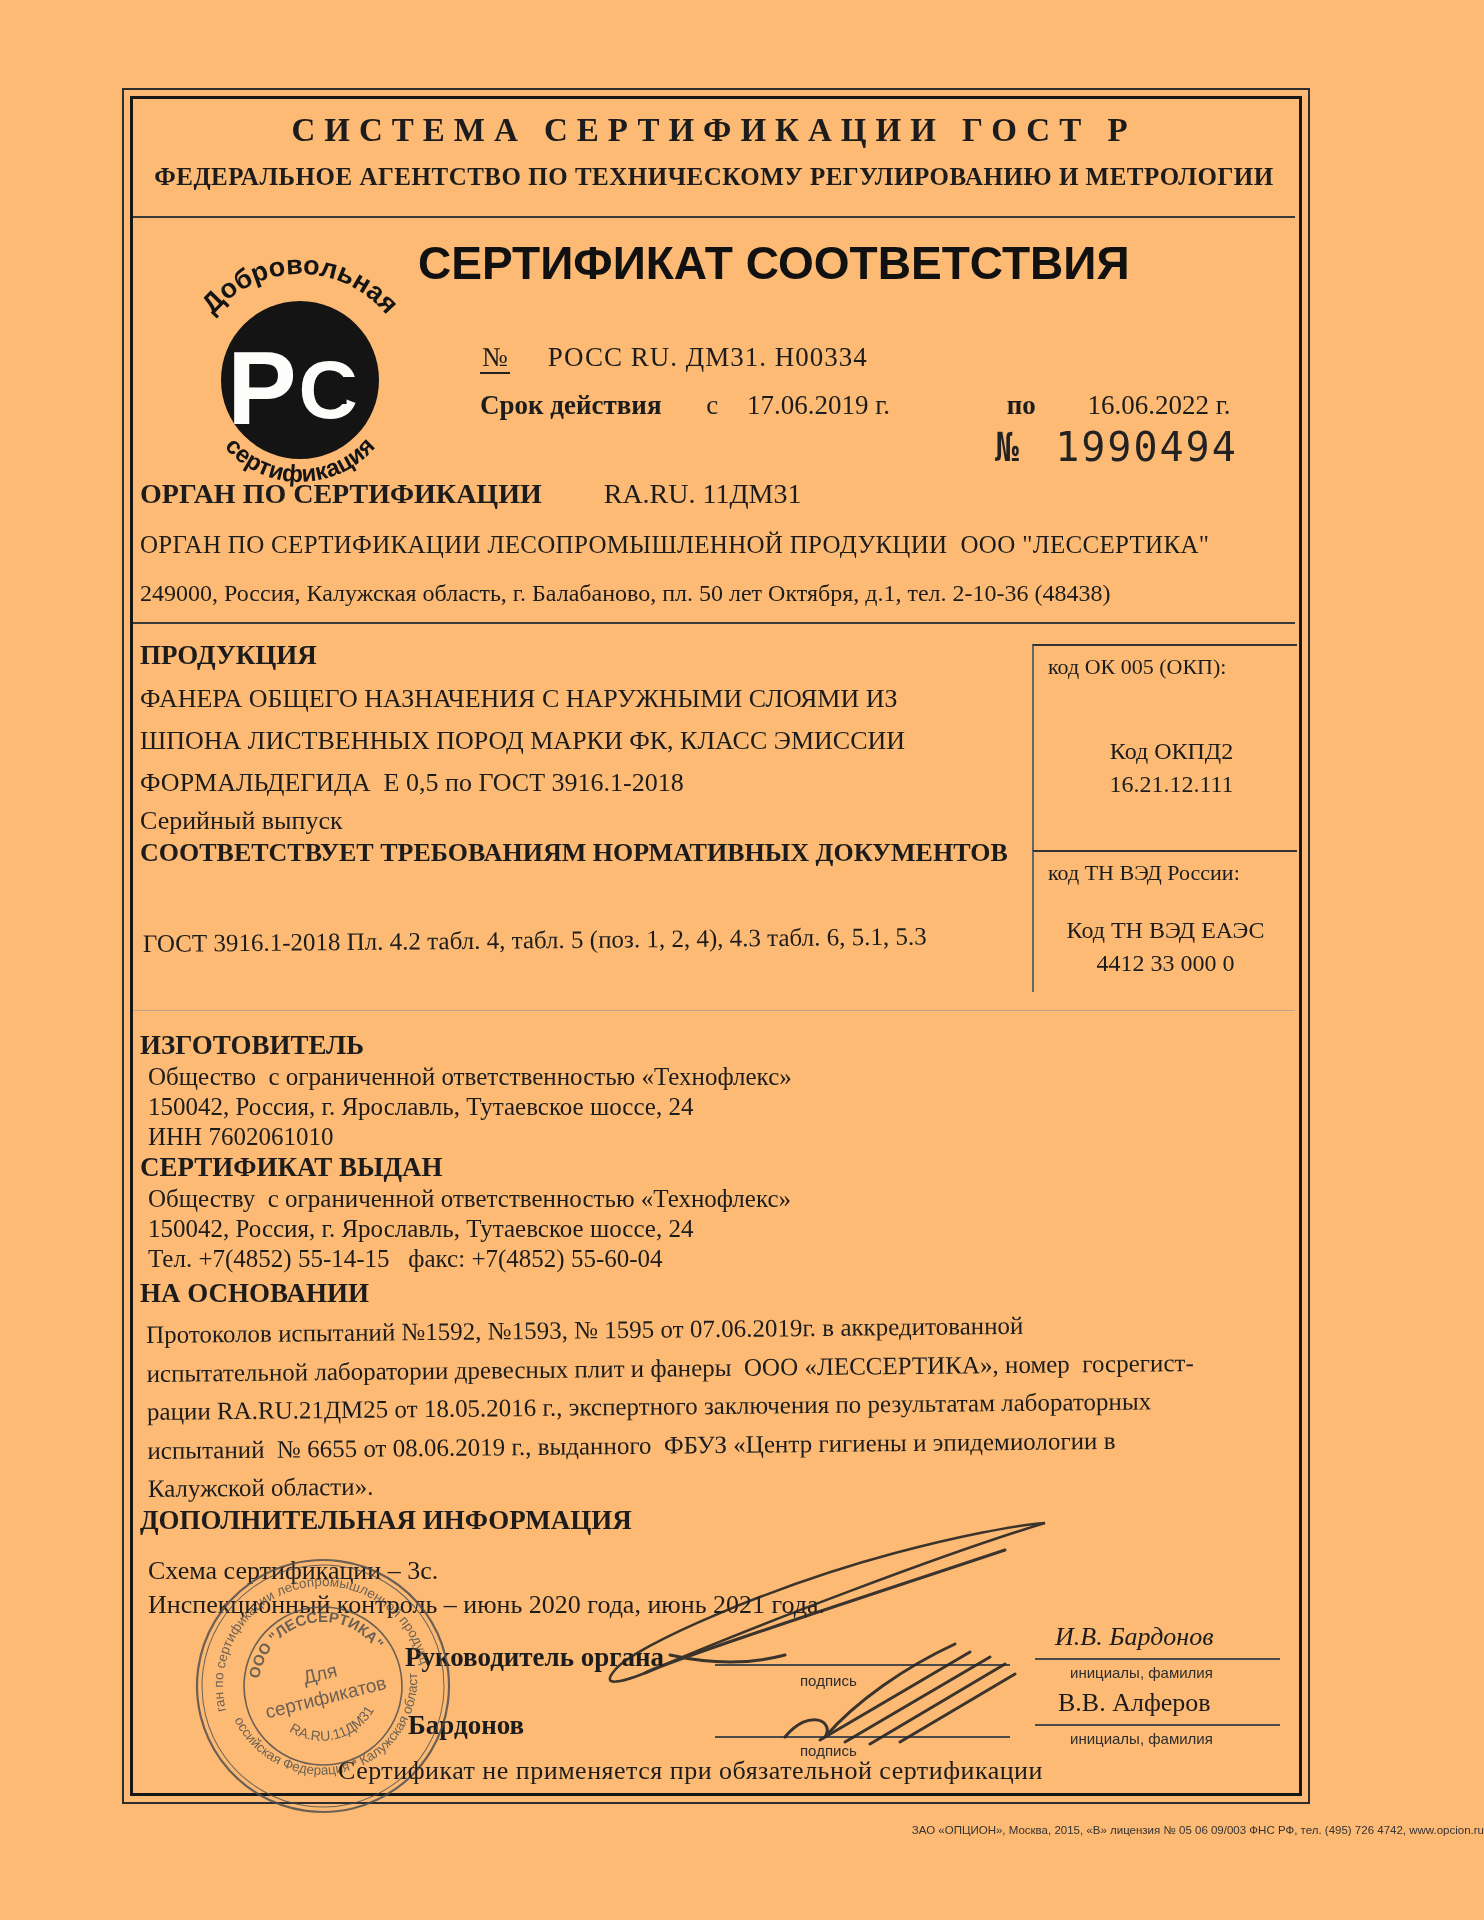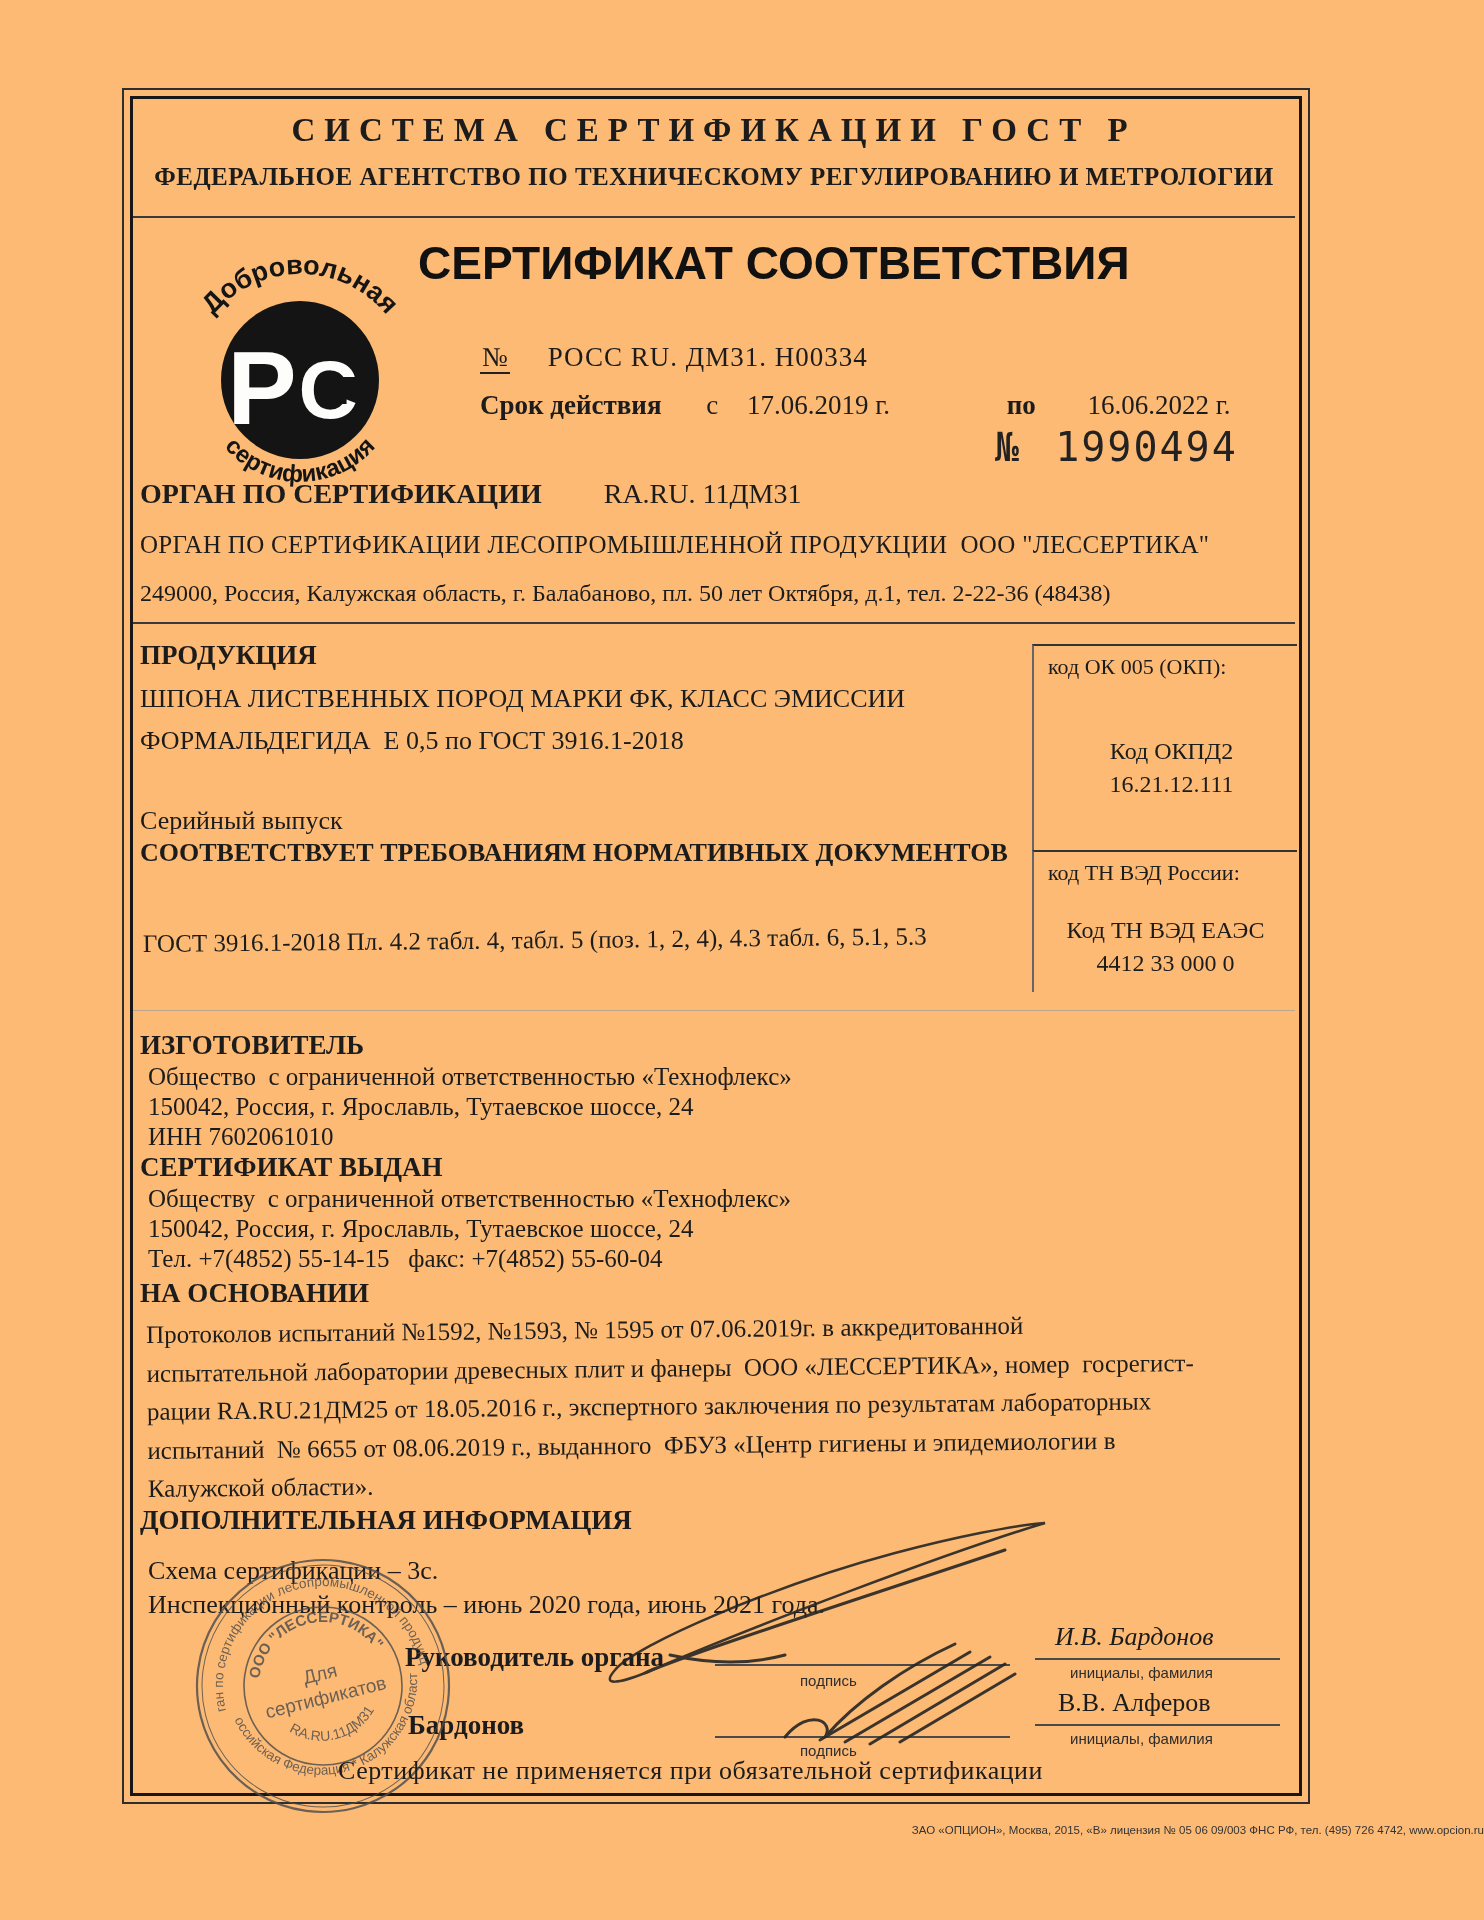--- a/index.html
+++ b/index.html
@@ -105,25 +105,26 @@
   <div class="abs form-num">
     <span>№</span>
     <span style="margin-left:8px;">1990494</span>
   </div>
 
   <div class="abs org-row">
     <span class="lbl">ОРГАН ПО СЕРТИФИКАЦИИ</span>
     <span class="val">RA.RU. 11ДМ31</span>
   </div>
   <div class="abs org-name pre">ОРГАН ПО СЕРТИФИКАЦИИ ЛЕСОПРОМЫШЛЕННОЙ ПРОДУКЦИИ  ООО "ЛЕССЕРТИКА"</div>
-  <div class="abs org-addr">249000, Россия, Калужская область, г. Балабаново, пл. 50 лет Октября, д.1, тел. 2-22-36 (48438)</div>
+  <div class="abs org-addr">249000, Россия, Калужская область, г. Балабаново, пл. 50 лет Октября, д.1, тел. 2-10-36 (48438)</div>
   <div class="abs hline" style="left:133px;top:622px;width:1162px;height:1.5px;"></div>
 
   <div class="abs sec-label" style="left:140px;top:640px;">ПРОДУКЦИЯ</div>
   <div class="abs prod-lines">
+    <div class="pre">ФАНЕРА ОБЩЕГО НАЗНАЧЕНИЯ С НАРУЖНЫМИ СЛОЯМИ ИЗ</div>
     <div class="pre">ШПОНА ЛИСТВЕННЫХ ПОРОД МАРКИ ФК, КЛАСС ЭМИССИИ</div>
     <div class="pre">ФОРМАЛЬДЕГИДА  Е 0,5 по ГОСТ 3916.1-2018</div>
   </div>
   <div class="abs" style="left:140px;top:806px;font-size:26px;">Серийный выпуск</div>
 
   <div class="abs side-box" style="left:1032px;top:644px;height:204px;">
     <div class="bx-label">код ОК 005 (ОКП):</div>
     <div class="bx-center" style="margin-top:55px;margin-left:12px;">
       <div>Код ОКПД2</div>
       <div>16.21.12.111</div>

